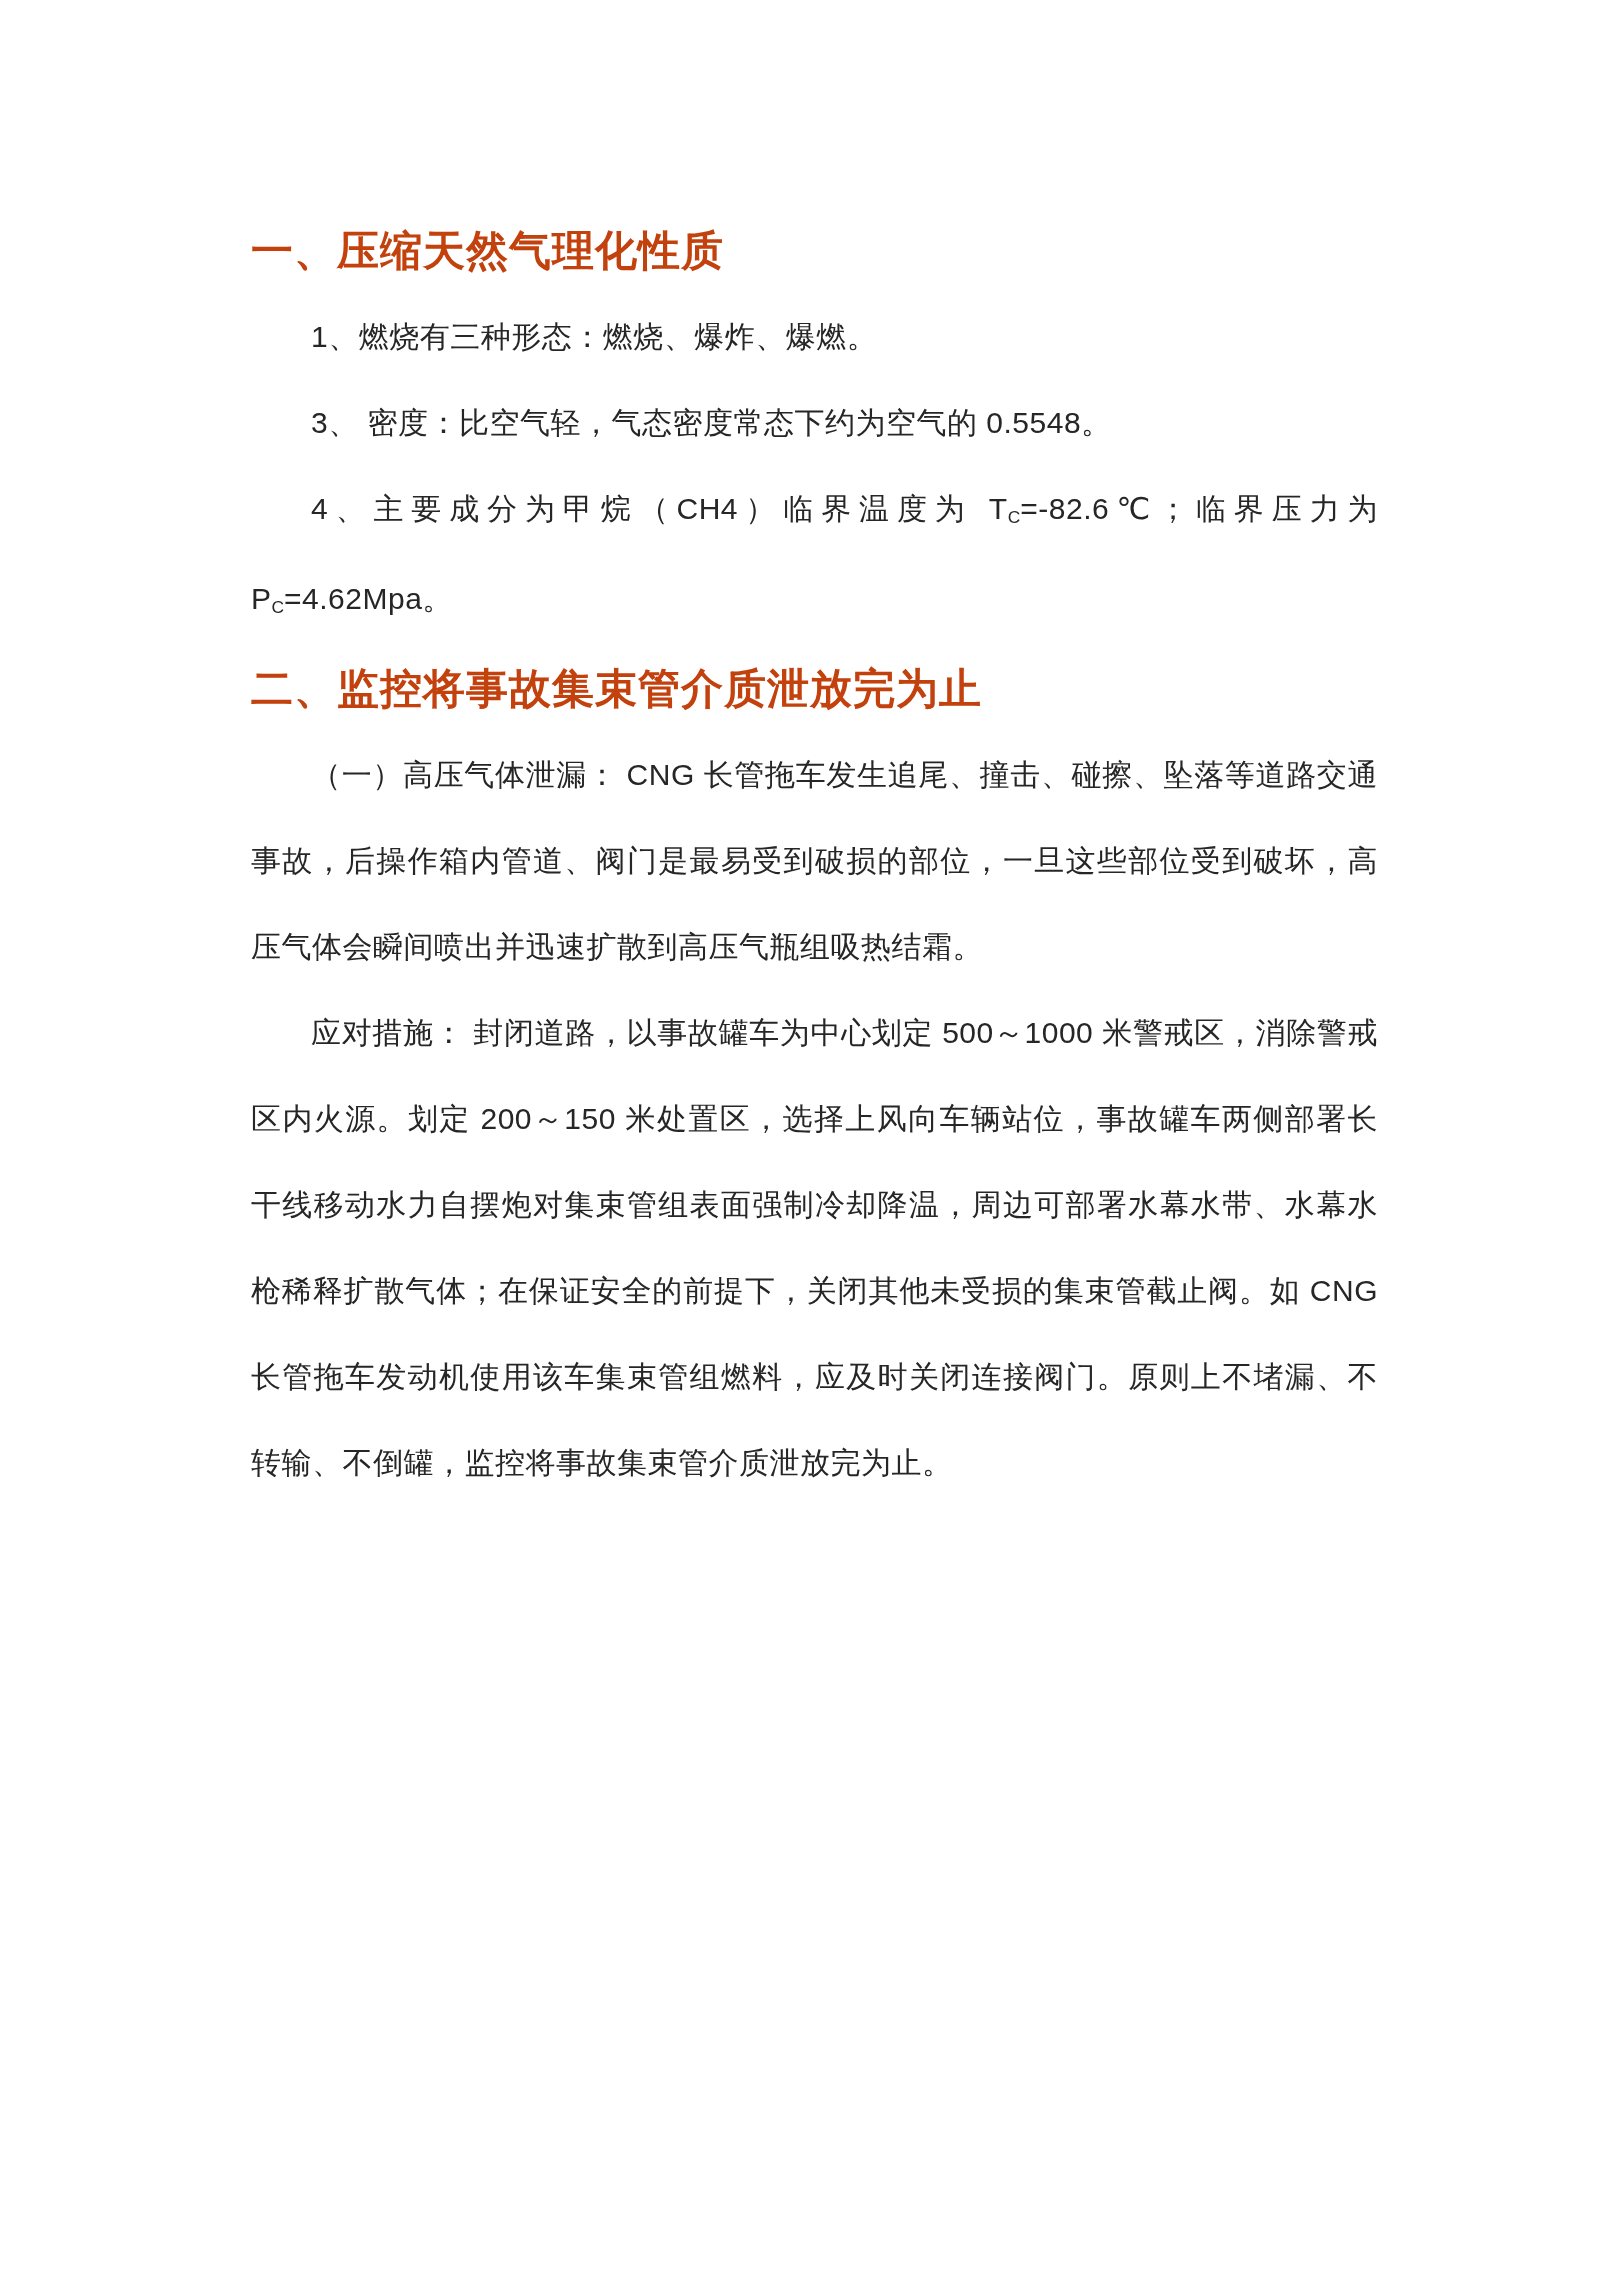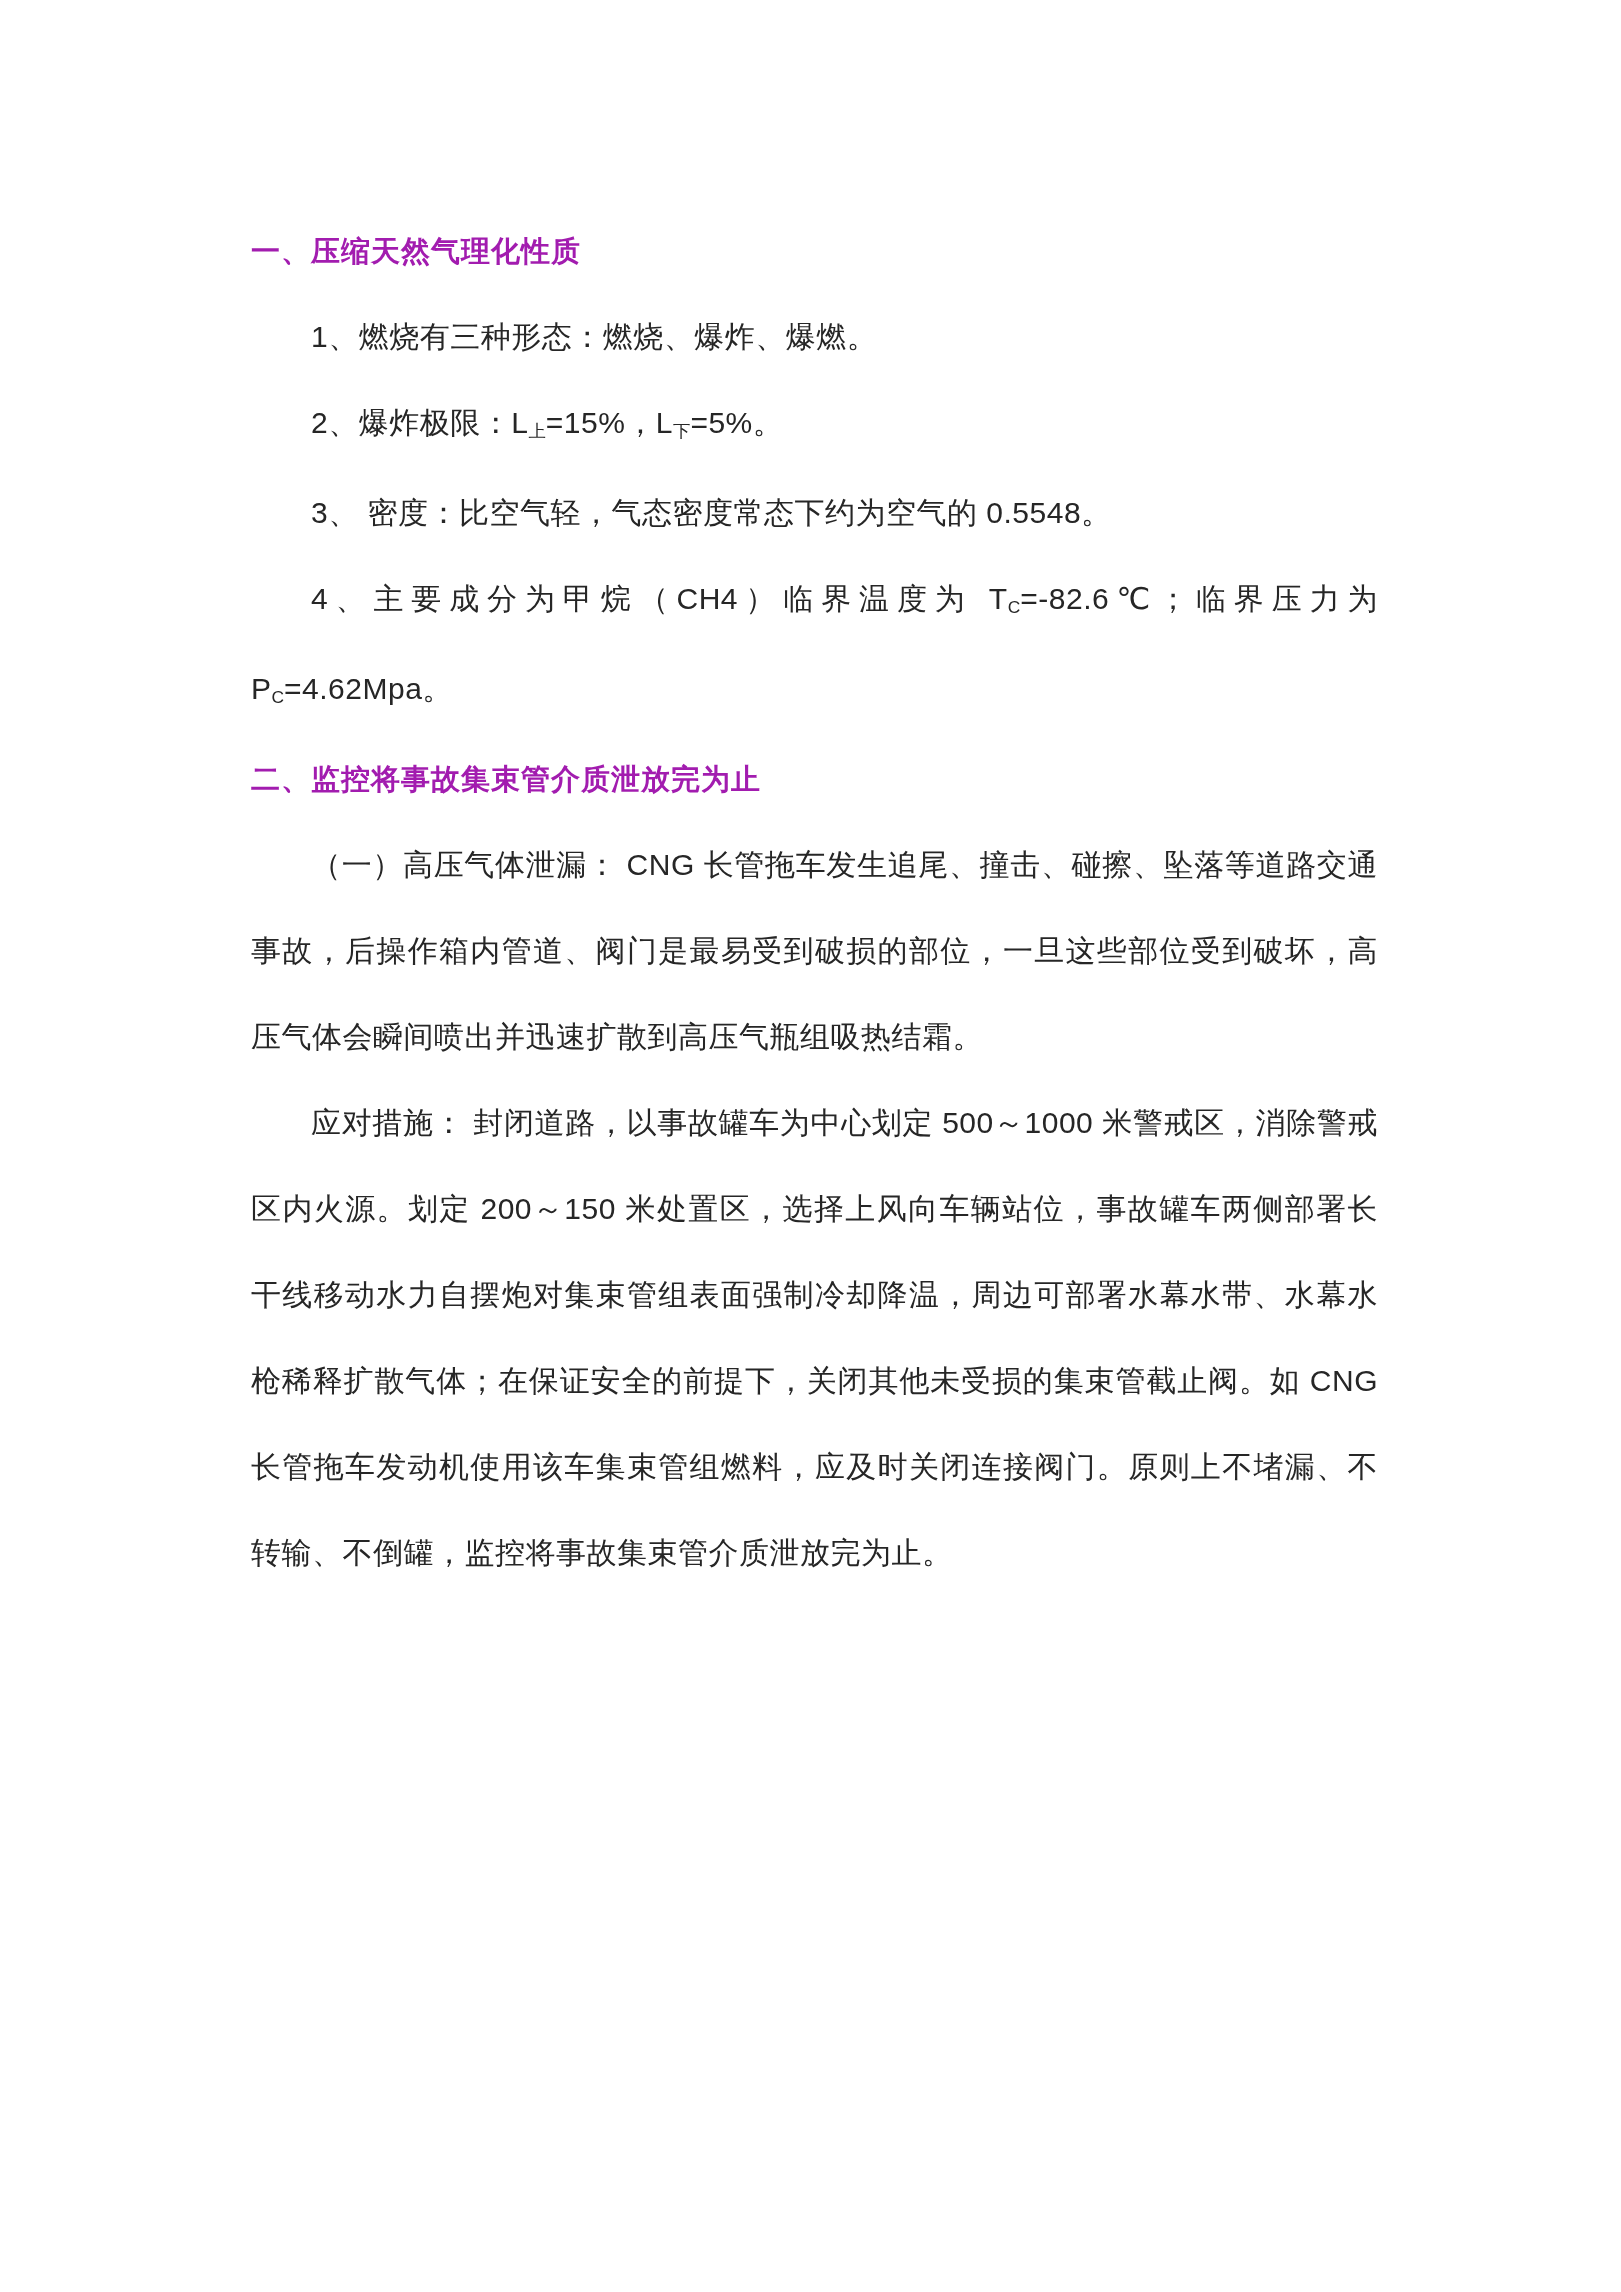--- a/index.html
+++ b/index.html
@@ -10,24 +10,24 @@
     font-family: "Liberation Sans", "DejaVu Sans", sans-serif;
     color: #212121;
     overflow: hidden;
   }
   .page {
     width: 100%;
     height: 100%;
     padding: 208px 243px 0 251px;
   }
   .doc h1, .doc h2 {
-    font-size: 29px;
+    font-size: 42px;
     line-height: 86px;
     font-weight: 700;
-    color: #a21caf;
+    color: #c2410c;
     text-align: left;
     letter-spacing: 1px;
   }
   .doc p {
     font-size: 30px;
     line-height: 86px;
     font-weight: 400;
     text-align: justify;
     color: #262626;
     letter-spacing: 0.5px;
@@ -43,21 +43,20 @@
 </style>
 </head>
 <body>
 
 <div class="page doc">
 
   <h1>一、压缩天然气理化性质</h1>
 
   <p class="indent">1、燃烧有三种形态：燃烧、爆炸、爆燃。</p>
 
-  <p class="indent"><span>2、爆炸极限：L</span><sub>上</sub><span>=15%，L</span><sub>下</sub><span>=5%。</span></p>
 
   <p class="indent">3、 密度：比空气轻，气态密度常态下约为空气的 0.5548。</p>
 
   <p class="indent"><span>4、主要成分为甲烷（CH4）临界温度为 T</span><sub>C</sub><span>=-82.6℃；临界压力为 P</span><sub>C</sub><span>=4.62Mpa。</span></p>
 
   <h2>二、监控将事故集束管介质泄放完为止</h2>
 
   <p class="indent">（一）高压气体泄漏： CNG 长管拖车发生追尾、撞击、碰擦、坠落等道路交通事故，后操作箱内管道、阀门是最易受到破损的部位，一旦这些部位受到破坏，高压气体会瞬间喷出并迅速扩散到高压气瓶组吸热结霜。</p>
 
   <p class="indent">应对措施： 封闭道路，以事故罐车为中心划定 500～1000 米警戒区，消除警戒区内火源。划定 200～150 米处置区，选择上风向车辆站位，事故罐车两侧部署长干线移动水力自摆炮对集束管组表面强制冷却降温，周边可部署水幕水带、水幕水枪稀释扩散气体；在保证安全的前提下，关闭其他未受损的集束管截止阀。如 CNG 长管拖车发动机使用该车集束管组燃料，应及时关闭连接阀门。原则上不堵漏、不转输、不倒罐，监控将事故集束管介质泄放完为止。</p>

